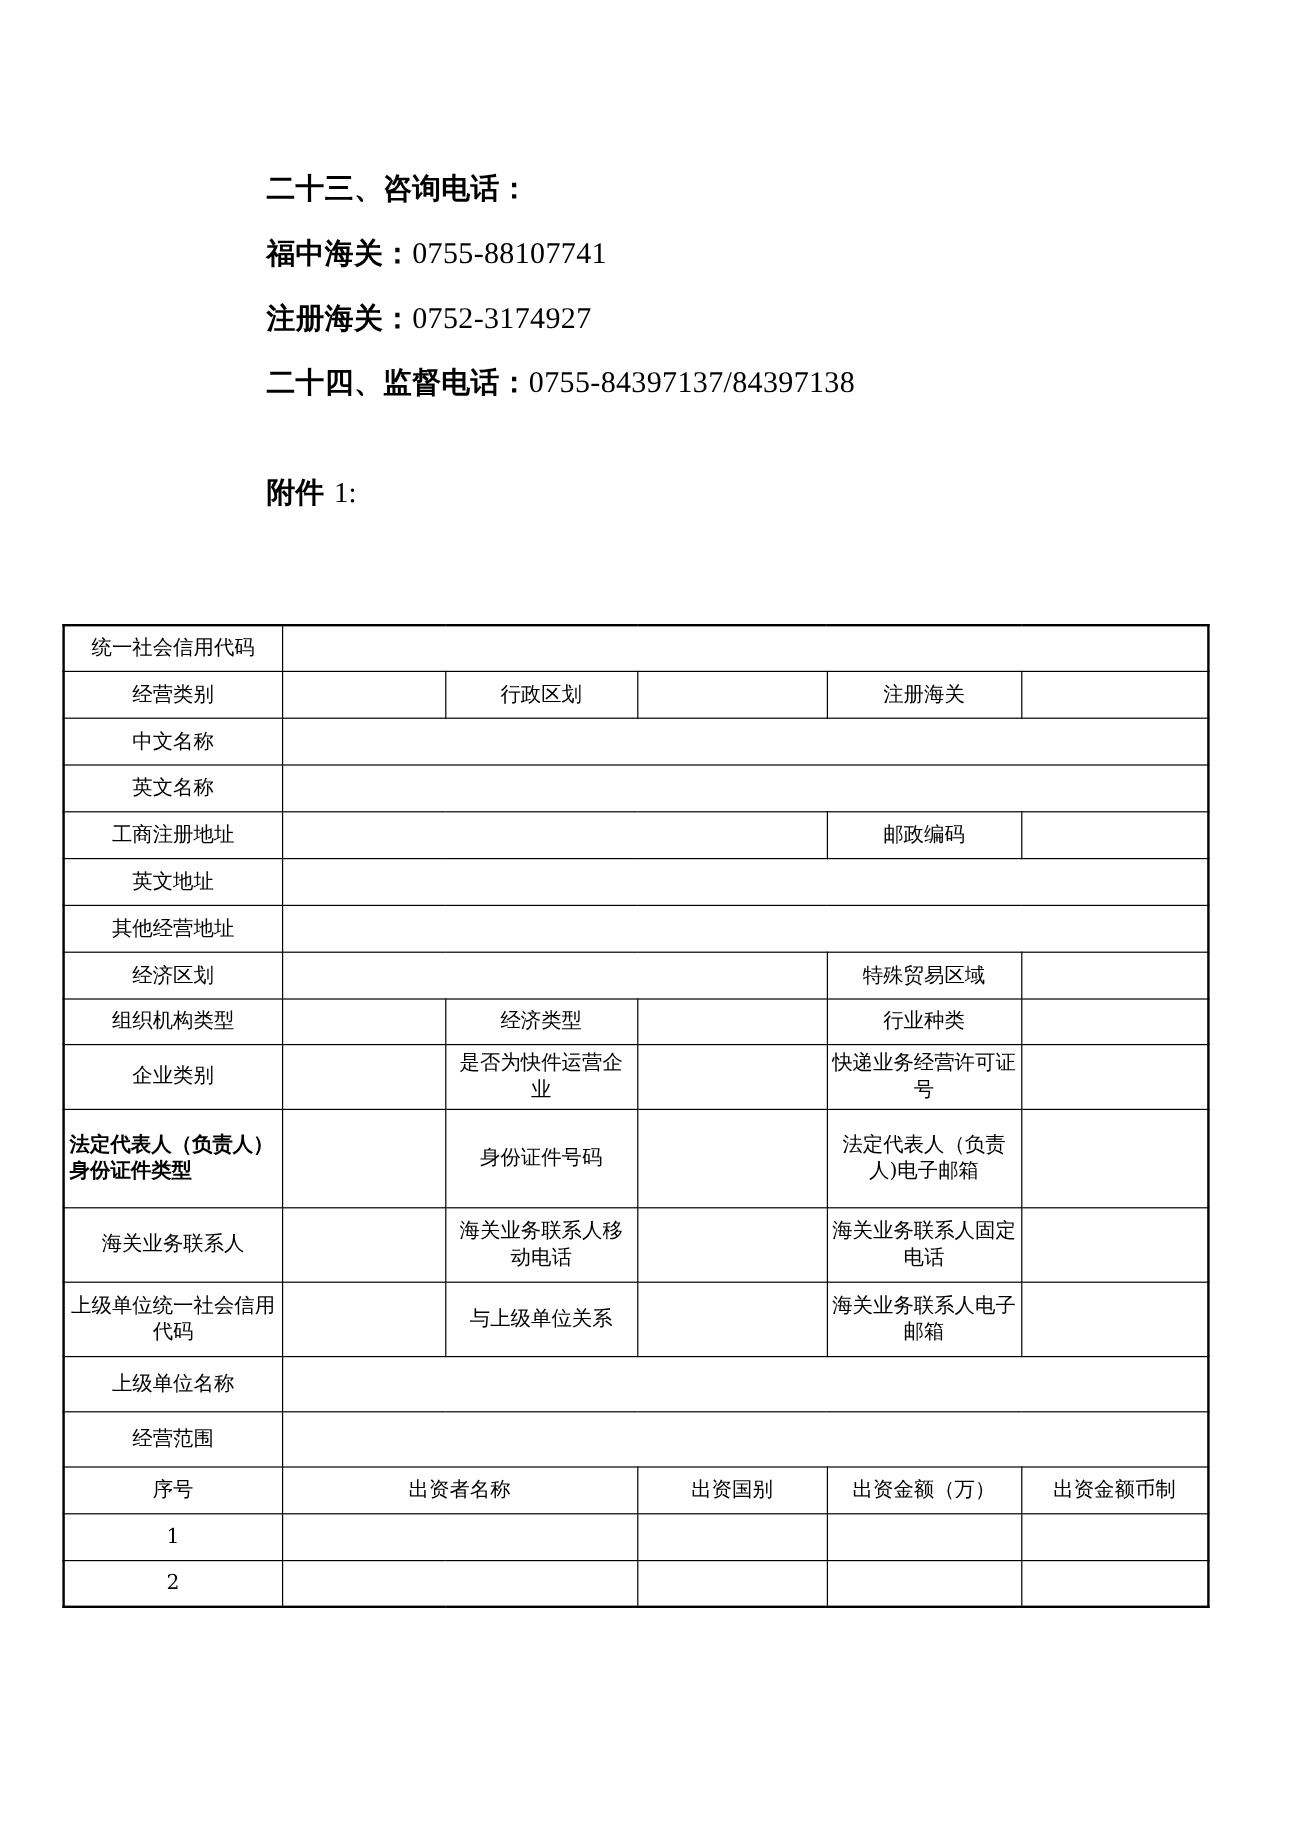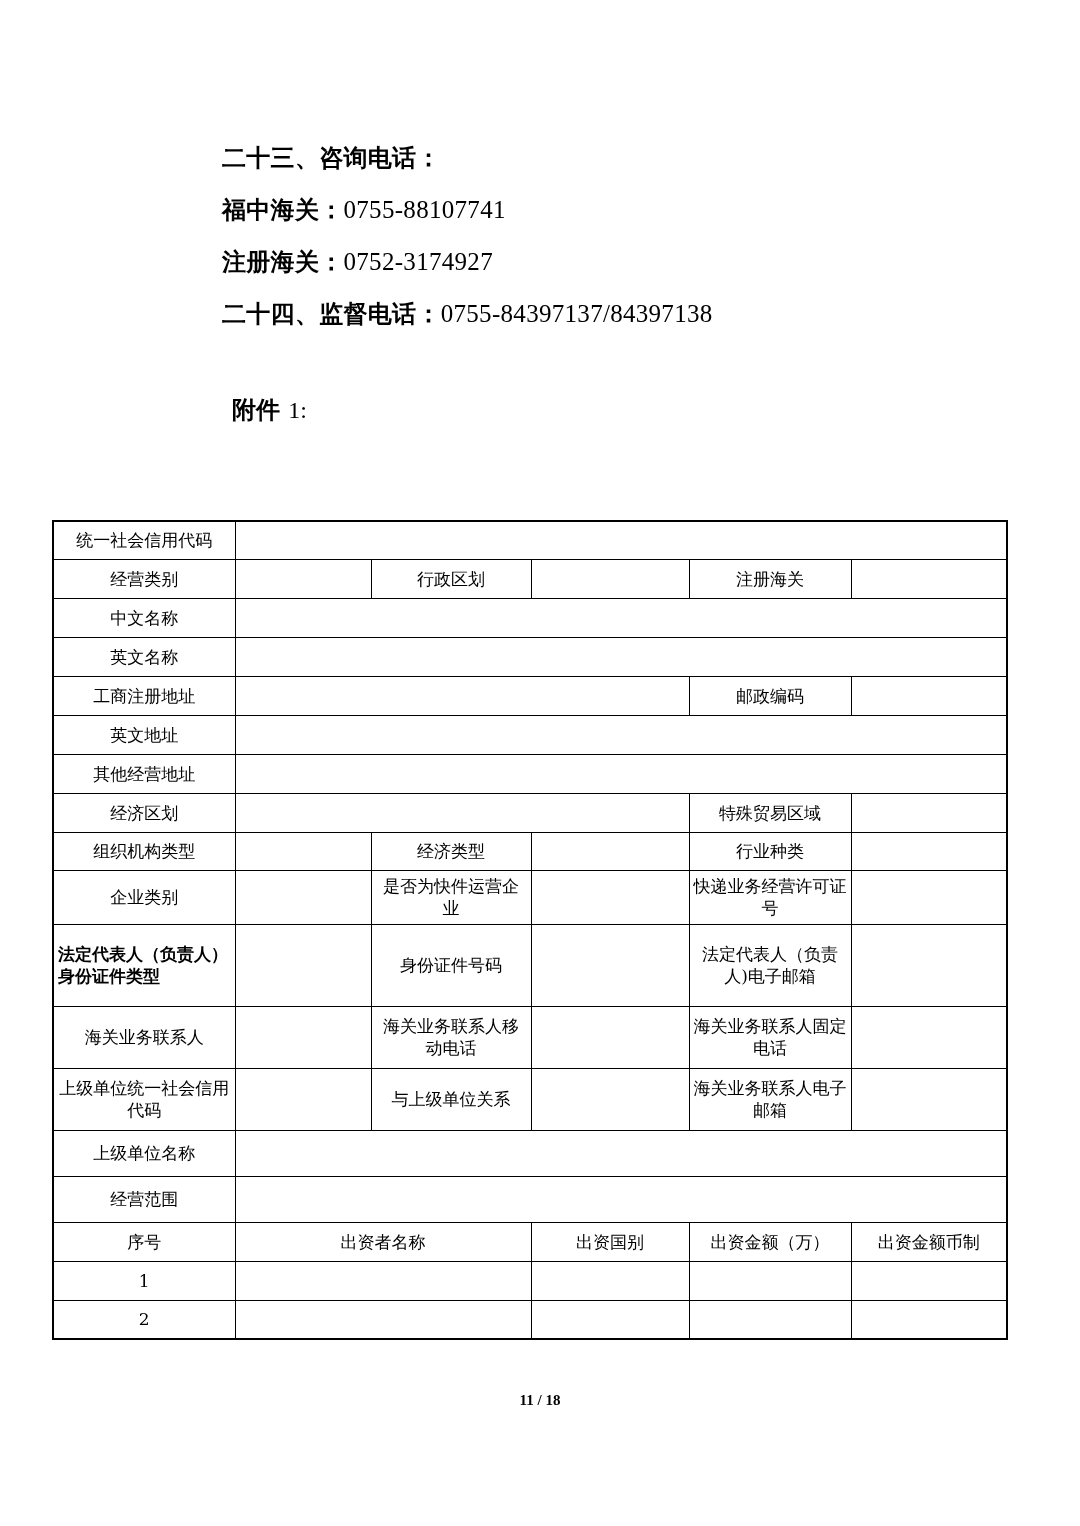--- a/index.html
+++ b/index.html
@@ -29,32 +29,32 @@
     left: 222px;
     top: 132px;
     width: 760px;
   }
   .intro-line {
     font-size: 25px;
     line-height: 52px;
     white-space: nowrap;
     letter-spacing: 0.3px;
   }
-  .intro-line .cn { font-family: Liberation Sans, sans-serif; font-weight: 700; font-size: 24px; }
+  .intro-line .cn { font-family: Liberation Mono, monospace; font-weight: 700; font-size: 24px; }
   .intro-line .num { font-family: "Liberation Serif", "DejaVu Serif", serif; font-weight: 400; font-size: 25px; }
 
   
   .attach {
     position: absolute;
     left: 222px;
     top: 394px;
     font-size: 24px;
     white-space: nowrap;
   }
-  .attach .cn { font-family: "DejaVu Sans", "Liberation Sans", sans-serif; font-weight: 700; margin-left: 10px; }
+  .attach .cn { font-family: "DejaVu Sans", "Liberation Sans", sans-serif; font-weight: 700; }
   .attach .num { font-family: "Liberation Serif", "DejaVu Serif", serif; font-size: 24px; }
 
   
   .doc-title {
     position: absolute;
     left: 0;
     top: 452px;
     width: 1080px;
     text-align: center;
     font-family: "DejaVu Sans", "Liberation Sans", sans-serif;
@@ -269,15 +269,14 @@
         <td class="val" colspan="2"></td>
         <td class="val"></td>
         <td class="val"></td>
         <td class="val"></td>
       </tr>
 
     </tbody>
       </table>
   </div>
 
-  <div class="footer">11 / 18</div>
 
 </div>
 
 </body></html>

